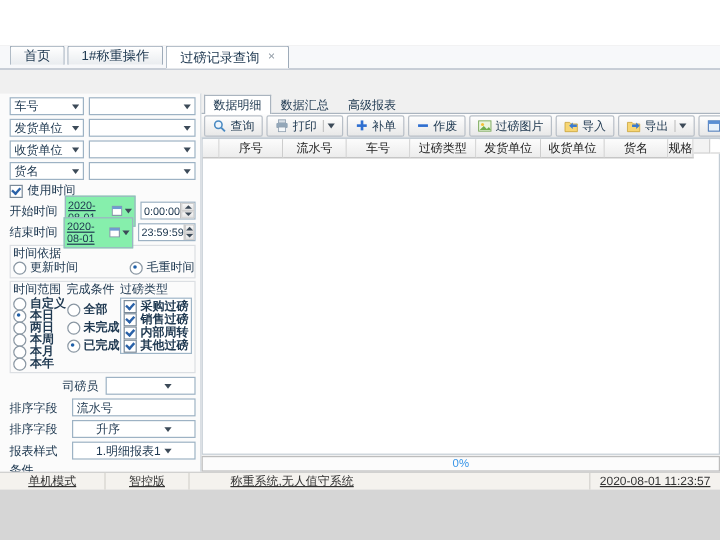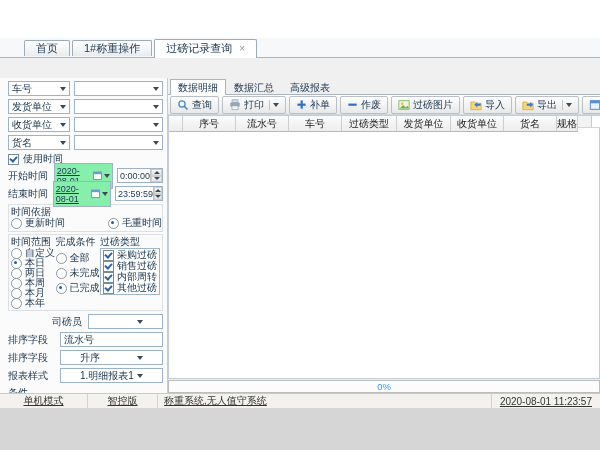--- a/index.html
+++ b/index.html
@@ -2,21 +2,21 @@
 <html><head>
 <meta charset="utf-8">
 <style>
   html,body{margin:0;padding:0;}
   .screen{position:relative;width:600px;height:450px;background:#d6d6d6;overflow:hidden;
           font-family:"Liberation Sans","DejaVu Sans",sans-serif;color:#203a52;font-size:10px;}
   .topstrip{position:absolute;left:0;top:0;width:600px;height:38px;background:#ffffff;}
   .app{position:absolute;left:0;top:38px;width:600px;height:348px;background:#f0f0f0;border-bottom:2px solid #bcbcbc;}
 
   
-  .tabbar{height:19px;background:#f7f8fa;border-bottom:1px solid #a9b4c0;display:flex;align-items:center;padding-left:24px;}
+  .tabbar{height:19px;background:#f7f8fa;border-bottom:1px solid #a9b4c0;display:flex;align-items:flex-start;padding-left:8px;}
   .mtab{height:15px;display:flex;align-items:center;padding:0 11px;margin-right:2px;font-size:11px;
         background:linear-gradient(#ffffff,#e9ecef);border:1px solid #9eabb9;border-bottom:none;border-radius:2px 2px 0 0;}
   .mtab.active{height:18px;background:#ffffff;position:relative;z-index:2;margin-bottom:-1px;}
   .mtab .x{margin-left:7px;color:#8d98a3;font-size:10px;line-height:1;}
 
   .main{display:flex;height:315px;margin-top:20px;}
 
   
   .lp{width:168px;background:#fbfbfb;border-right:1px solid #c2cad2;padding:3px 4px 0 8px;box-sizing:border-box;overflow:hidden;}
   .fr{display:flex;align-items:center;height:15px;margin-bottom:3px;}
@@ -47,21 +47,21 @@
   .tbox .tv{flex:1;padding-left:2px;}
   .spin{width:11px;height:13px;border-left:1px solid #c0c0c0;display:flex;flex-direction:column;}
   .spin > div{flex:1;display:flex;align-items:center;justify-content:center;background:linear-gradient(#f8f8f8,#e2e2e2);border:1px solid #cfcfcf;box-sizing:border-box;}
 
   .grp{border:1px solid #dcdfe3;margin-top:2px;padding:1px 2px 2px 2px;}
   .grp-title{height:11px;line-height:11px;}
   .radio3{display:flex;justify-content:space-between;align-items:center;height:12px;gap:43px;}
   .cols{display:flex;}
   .col{display:flex;flex-direction:column;}
   .col-h{height:11px;line-height:11px;margin-bottom:1px;}
-  .col .rlab{height:10px;}
+  .col .rlab{height:10px;font-weight:bold;}
   .c1{width:48px;}
   .c2{width:48px;}
   .c2 .rlab{margin-top:5px;}
   .c3{flex:1;}
   .chkbox{border:1px solid #9fb6c8;background:#fff;padding:1px 2px;display:flex;flex-direction:column;gap:1px;}
   .chkbox .rlab{height:10px;}
 
   .fld{display:flex;align-items:center;height:15px;margin-top:3px;}
   .fld .flab{width:52px;}
   .fld .finput{flex:1;height:15px;border:1px solid #9db2c4;background:#fff;display:flex;align-items:center;
@@ -104,21 +104,21 @@
   .sthumb{position:absolute;top:0;left:12px;width:66px;height:9px;background:linear-gradient(#f6f6f6,#dcdcdc);
           border:1px solid #aab2ba;box-sizing:border-box;}
   .progress{height:11px;margin-top:1px;border:1px solid #bdbdbd;background:#fcfcfc;
             display:flex;align-items:center;justify-content:center;color:#3b97e8;font-size:9.5px;}
 
   
   .statusbar{height:14px;background:#f4f2ee;border-top:1px solid #c9c9c9;display:flex;align-items:center;font-size:10px;color:#333;text-decoration:underline;}
   .sb-cell{display:flex;align-items:center;height:100%;box-sizing:border-box;border-right:1px solid #d4d2ce;}
   .sb-mode{width:88px;justify-content:center;}
   .sb-edition{width:70px;justify-content:center;}
-  .sb-system{flex:1;padding-left:6px;}
+  .sb-system{flex:1;padding-left:6px;margin-left:28px;}
   .sb-time{border-right:none;padding:0 8px;}
 </style>
 </head>
 <body>
 
 <div class="screen">
   <div class="topstrip"></div>
 
   <div class="app">
 

